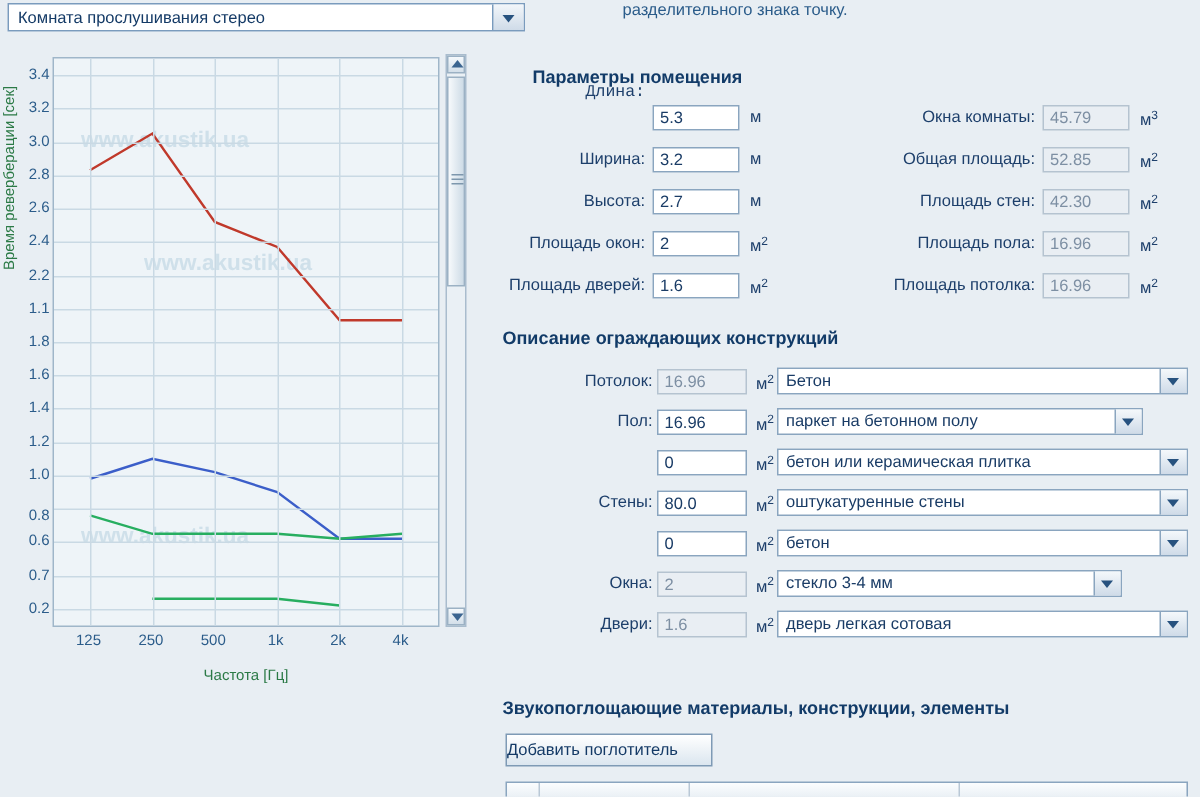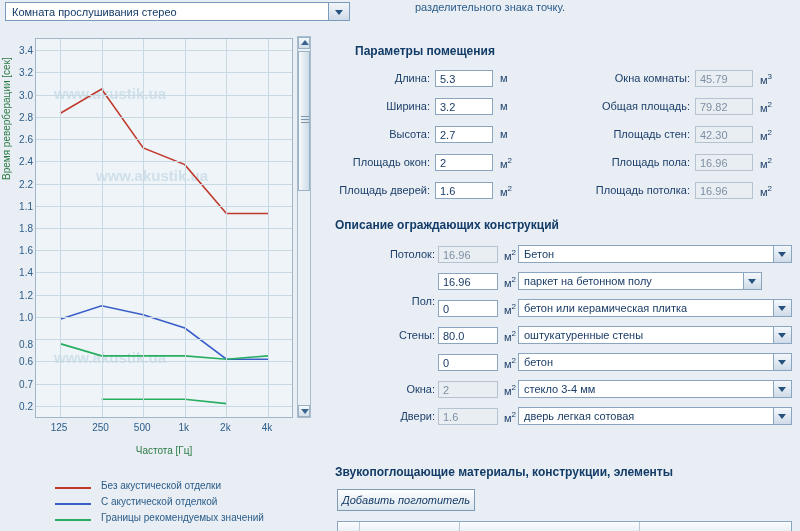--- a/index.html
+++ b/index.html
@@ -131,21 +131,21 @@
   }
   .combo .arw:after{
     content:"";position:absolute;left:4px;top:6px;
     border-left:4px solid transparent;border-right:4px solid transparent;
     border-top:5px solid #27527f;
   }
   .btn{
     position:absolute;height:22px;border:1px solid #7e9ab5;
     background:linear-gradient(#ffffff,#dbe6ef);
     box-sizing:border-box;font-size:11px;color:#143a66;
-    text-align:center;line-height:20px;font-style:italic;
+    text-align:left;line-height:20px;
   }
   .tbl-head{
     position:absolute;border:1px solid #8aa5bf;box-sizing:border-box;
     background:linear-gradient(#fbfdfe,#e2eaf1);height:16px;
   }
   .tbl-cell{position:absolute;border-right:1px solid #b9c8d6;height:14px;top:0;}
 </style>
 </head>
 <body>
 
@@ -225,64 +225,50 @@
   <div class="scrollbar">
     <div class="sb-btn up"></div>
     <div class="sb-thumb">
       <div class="sb-grip"></div>
       <div class="sb-grip g2"></div>
       <div class="sb-grip g3"></div>
     </div>
     <div class="sb-btn down"></div>
   </div>
 
-  <div class="legend" id="legend">
-      <div class="legend-row">
-        <div class="legend-line" style="background:#c0392b"></div>
-        <div class="legend-text">Без акустической отделки</div>
-      </div>
-      <div class="legend-row">
-        <div class="legend-line" style="background:#3b5ec9"></div>
-        <div class="legend-text">С акустической отделкой</div>
-      </div>
-      <div class="legend-row">
-        <div class="legend-line" style="background:#27ae60"></div>
-        <div class="legend-text">Границы рекомендуемых значений</div>
-      </div>
-    </div>
 </div>
 
 <div class="right-pane">
 
   <div class="intro">
     <div>разделительного знака точку.</div>
   </div>
 
   <div class="sec-title" style="left:15px;top:44px;margin-left:20px;">Параметры помещения</div>
   <div id="room-params">
-      <div class="fld-label" style="left:10px;top:72px;width:100px;">Длина:</div>
+      <div class="fld-label" style="left:10px;top:56px;width:100px;font-family:Liberation Mono, monospace;">Длина:</div>
       <div class="fld" style="left:115px;top:70px;width:58px;">5.3</div>
       <div class="unit" style="left:180px;top:72px;">м</div>
       <div class="fld-label" style="left:10px;top:100px;width:100px;">Ширина:</div>
       <div class="fld" style="left:115px;top:98px;width:58px;">3.2</div>
       <div class="unit" style="left:180px;top:100px;">м</div>
       <div class="fld-label" style="left:10px;top:128px;width:100px;">Высота:</div>
       <div class="fld" style="left:115px;top:126px;width:58px;">2.7</div>
       <div class="unit" style="left:180px;top:128px;">м</div>
       <div class="fld-label" style="left:10px;top:156px;width:100px;">Площадь окон:</div>
       <div class="fld" style="left:115px;top:154px;width:58px;">2</div>
       <div class="unit" style="left:180px;top:156px;">м<span class="sup">2</span></div>
       <div class="fld-label" style="left:10px;top:184px;width:100px;">Площадь дверей:</div>
       <div class="fld" style="left:115px;top:182px;width:58px;">1.6</div>
       <div class="unit" style="left:180px;top:184px;">м<span class="sup">2</span></div>
       <div class="fld-label" style="left:220px;top:72px;width:150px;">Окна комнаты:</div>
       <div class="fld ro" style="left:375px;top:70px;width:58px;">45.79</div>
       <div class="unit" style="left:440px;top:72px;">м<span class="sup">3</span></div>
       <div class="fld-label" style="left:220px;top:100px;width:150px;">Общая площадь:</div>
-      <div class="fld ro" style="left:375px;top:98px;width:58px;">79.82</div>
+      <div class="fld ro" style="left:375px;top:98px;width:58px;">52.85</div>
       <div class="unit" style="left:440px;top:100px;">м<span class="sup">2</span></div>
       <div class="fld-label" style="left:220px;top:128px;width:150px;">Площадь стен:</div>
       <div class="fld ro" style="left:375px;top:126px;width:58px;">42.30</div>
       <div class="unit" style="left:440px;top:128px;">м<span class="sup">2</span></div>
       <div class="fld-label" style="left:220px;top:156px;width:150px;text-align:right;">Площадь пола:</div>
       <div class="fld ro" style="left:375px;top:154px;width:58px;">16.96</div>
       <div class="unit" style="left:440px;top:156px;">м<span class="sup">2</span></div>
       <div class="fld-label" style="left:220px;top:184px;width:150px;">Площадь потолка:</div>
       <div class="fld ro" style="left:375px;top:182px;width:58px;">16.96</div>
       <div class="unit" style="left:440px;top:184px;">м<span class="sup">2</span></div>
@@ -290,21 +276,21 @@
 
   <div class="sec-title" style="left:15px;top:218px;">Описание ограждающих конструкций</div>
   <div id="constructions">
       <div class="fld-label" style="left:20px;top:248px;width:95px;">Потолок:</div>
       <div class="fld ro" style="left:118px;top:246px;width:60px;">16.96</div>
       <div class="unit" style="left:184px;top:248px;">м<span class="sup">2</span></div>
       <div class="combo" style="left:198px;top:245px;width:274px;">
         <div class="txt">Бетон</div>
         <div class="arw"></div>
       </div>
-      <div class="fld-label" style="left:20px;top:275px;width:95px;margin-top:20px;">Пол:</div>
+      <div class="fld-label" style="left:20px;top:275px;width:95px;">Пол:</div>
       <div class="fld" style="left:118px;top:273px;width:60px;">16.96</div>
       <div class="unit" style="left:184px;top:275px;">м<span class="sup">2</span></div>
       <div class="combo" style="left:198px;top:272px;width:244px;">
         <div class="txt">паркет на бетонном полу</div>
         <div class="arw"></div>
       </div>
       <div class="fld-label" style="left:20px;top:302px;width:95px;"></div>
       <div class="fld" style="left:118px;top:300px;width:60px;">0</div>
       <div class="unit" style="left:184px;top:302px;">м<span class="sup">2</span></div>
       <div class="combo" style="left:198px;top:299px;width:274px;">
@@ -321,21 +307,21 @@
       <div class="fld-label" style="left:20px;top:356px;width:95px;"></div>
       <div class="fld" style="left:118px;top:354px;width:60px;">0</div>
       <div class="unit" style="left:184px;top:356px;">м<span class="sup">2</span></div>
       <div class="combo" style="left:198px;top:353px;width:274px;">
         <div class="txt">бетон</div>
         <div class="arw"></div>
       </div>
       <div class="fld-label" style="left:20px;top:383px;width:95px;">Окна:</div>
       <div class="fld ro" style="left:118px;top:381px;width:60px;">2</div>
       <div class="unit" style="left:184px;top:383px;">м<span class="sup">2</span></div>
-      <div class="combo" style="left:198px;top:380px;width:274px;">
+      <div class="combo" style="left:198px;top:380px;width:230px;">
         <div class="txt">стекло 3-4 мм</div>
         <div class="arw"></div>
       </div>
       <div class="fld-label" style="left:20px;top:410px;width:95px;">Двери:</div>
       <div class="fld ro" style="left:118px;top:408px;width:60px;">1.6</div>
       <div class="unit" style="left:184px;top:410px;">м<span class="sup">2</span></div>
       <div class="combo" style="left:198px;top:407px;width:274px;">
         <div class="txt">дверь легкая сотовая</div>
         <div class="arw"></div>
       </div>

